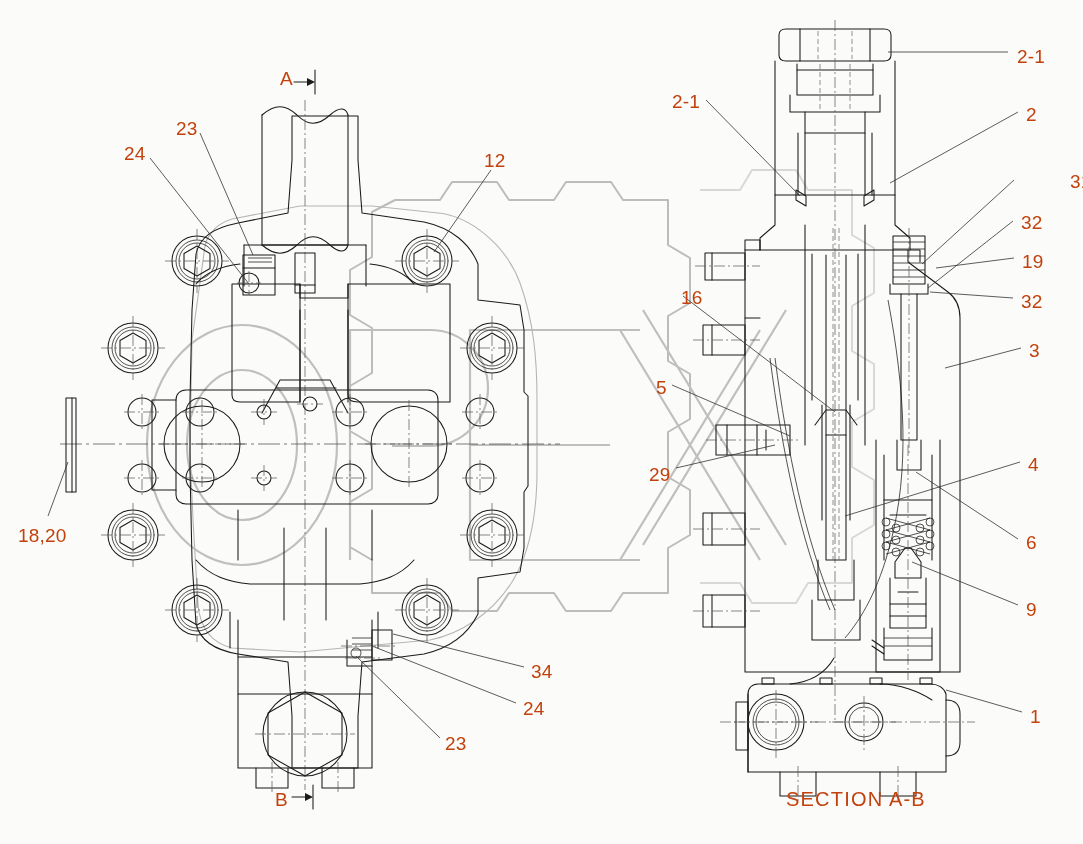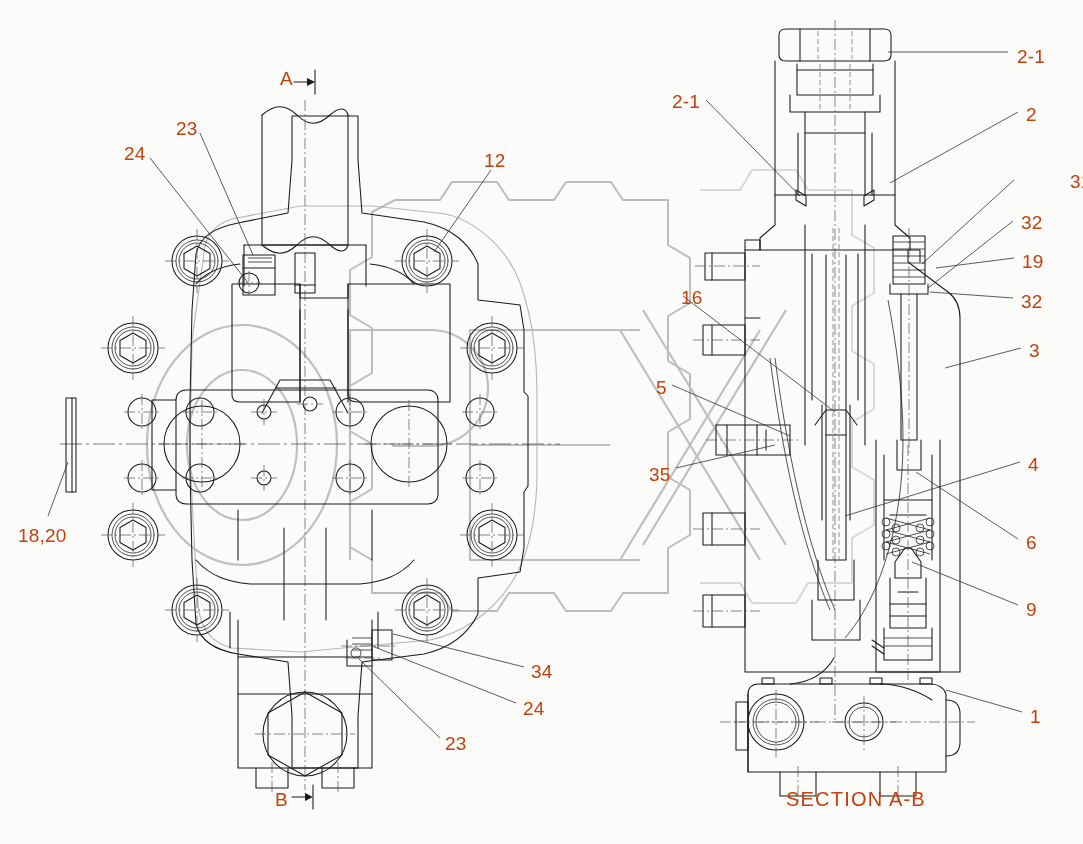--- a/index.html
+++ b/index.html
@@ -506,21 +506,21 @@
   <div class="lbl" style="left:176px; top:118px;">23</div>
   <div class="lbl" style="left:484px; top:150px;">12</div>
   <div class="lbl" style="left:18px;  top:525px;">18,20</div>
   <div class="lbl" style="left:531px; top:661px;">34</div>
   <div class="lbl" style="left:523px; top:698px;">24</div>
   <div class="lbl" style="left:445px; top:733px;">23</div>
 
   <div class="lbl" style="left:672px; top:91px;">2-1</div>
   <div class="lbl" style="left:681px; top:287px;">16</div>
   <div class="lbl" style="left:656px; top:377px;">5</div>
-  <div class="lbl" style="left:649px; top:464px;">35</div>
+  <div class="lbl" style="left:649px; top:464px;">29</div>
 
   <div class="lbl" style="left:1017px; top:46px;">2-1</div>
   <div class="lbl" style="left:1026px; top:104px;">2</div>
   <div class="lbl" style="left:1022px; top:171px;margin-left:48px;">31</div>
   <div class="lbl" style="left:1021px; top:212px;">32</div>
   <div class="lbl" style="left:1022px; top:251px;">19</div>
   <div class="lbl" style="left:1021px; top:291px;">32</div>
   <div class="lbl" style="left:1029px; top:340px;">3</div>
   <div class="lbl" style="left:1028px; top:454px;">4</div>
   <div class="lbl" style="left:1026px; top:532px;">6</div>

